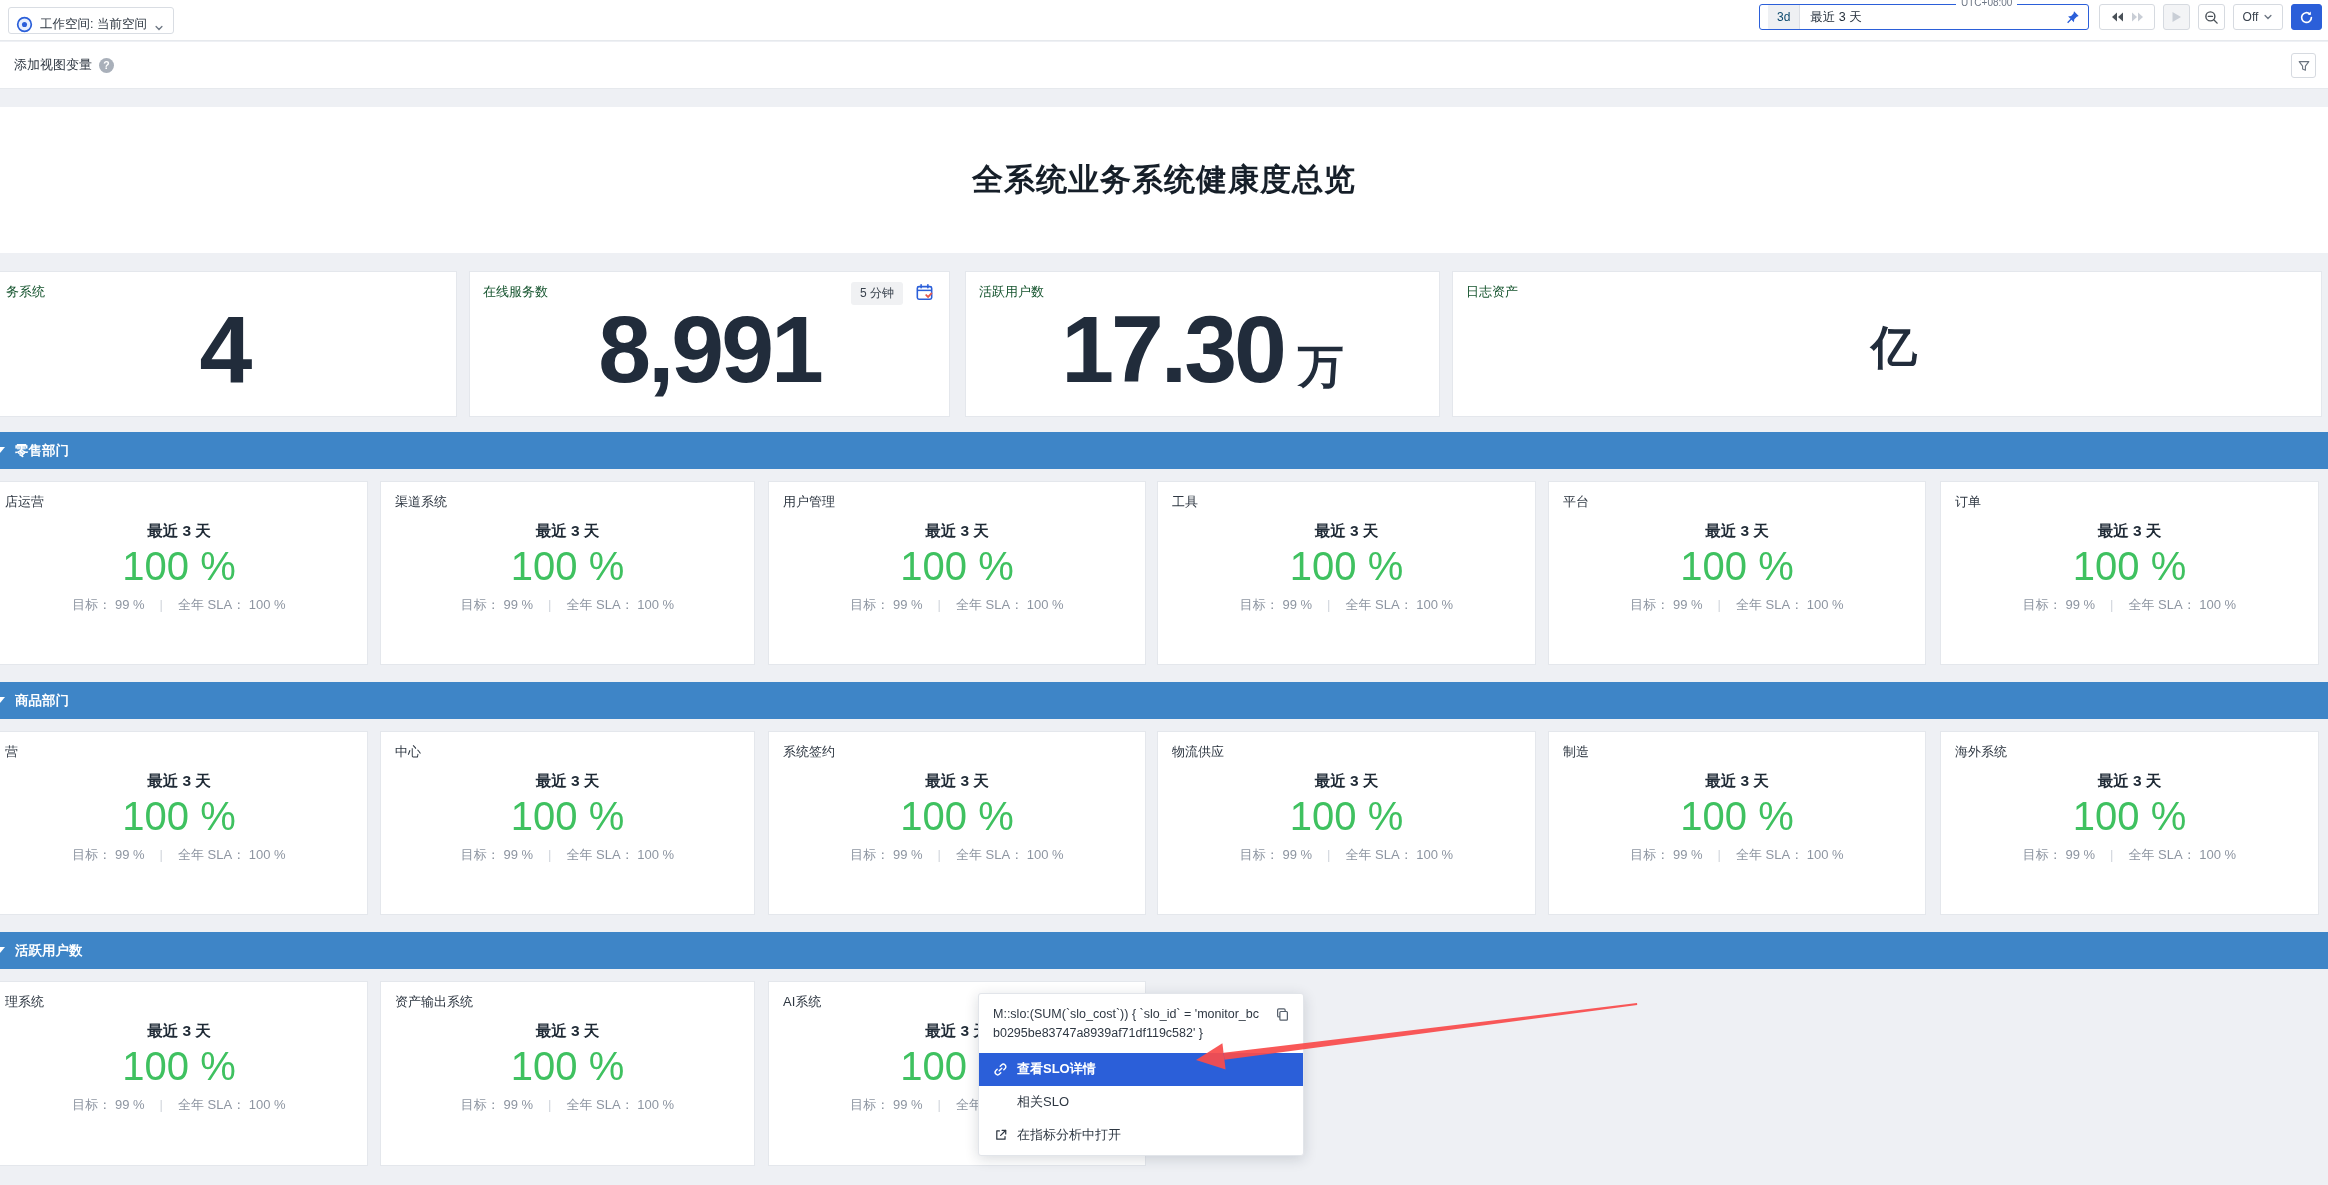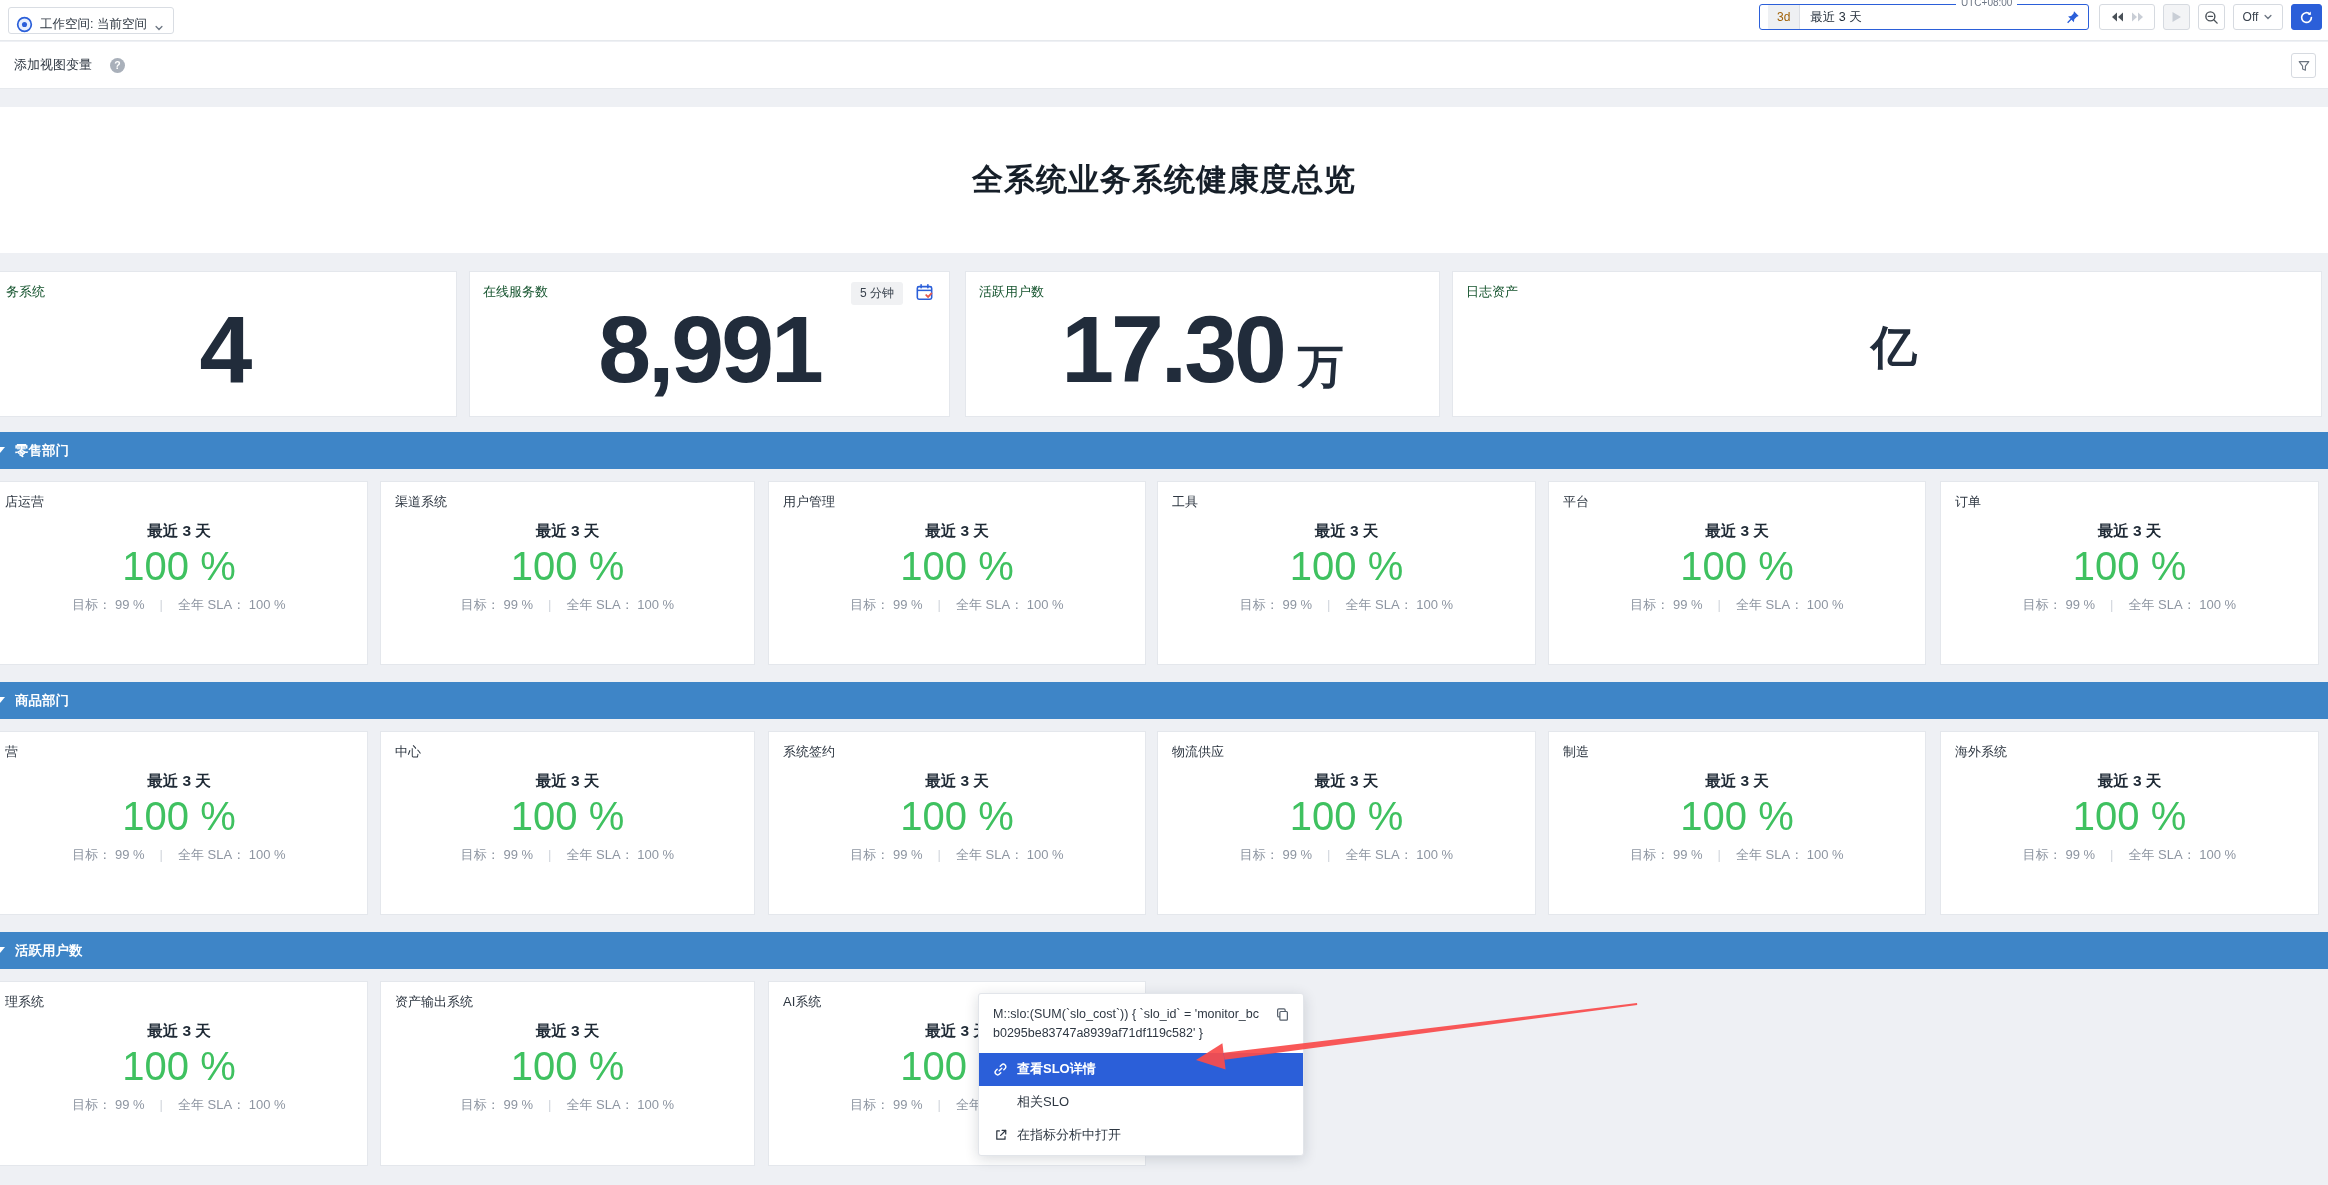--- a/index.html
+++ b/index.html
@@ -13,32 +13,32 @@
   
   .topbar { position:absolute; top:0; left:0; right:0; height:41px; background:#fff; border-bottom:1px solid #e6e9ed; z-index:3; }
   .ws-btn { position:absolute; left:8px; top:7px; height:27px; display:flex; align-items:flex-end; gap:7px;
             border:1px solid #d9dde3; border-radius:3px; background:#fff; padding:0 9px 0 7px; font-size:12.5px; color:#2e3742; cursor:pointer; }
   .chev { width:10px; height:10px; stroke:#6f7884; fill:none; stroke-width:1.6; stroke-linecap:round; }
   .time-wrap { position:absolute; right:6px; top:4px; height:26px; display:flex; align-items:center; }
   .time-input { position:relative; width:330px; height:26px; border:1.5px solid #2b5fd9; border-radius:3px; background:#fff;
                 display:flex; align-items:center; cursor:pointer;padding-left:8px; }
   .tz-label { position:absolute; top:-8px; left:196px; font-size:10px; color:#6d7685; background:#fff; padding:0 5px; line-height:11px; }
   .range-chip { height:100%; display:flex; align-items:center; padding:0 9px; background:#eef0f3; border-right:1px solid #dcdfe5;
-                font-size:12px; color:#a16207; border-radius:1px 0 0 1px; }
+                font-size:12px; color:#0c4a6e; border-radius:1px 0 0 1px; }
   .range-text { flex:1; margin-left:10px; font-size:12.5px; color:#1f2a36; }
   .pin-box { margin-right:8px; display:flex; }
   .tbtn { height:26px; border:1px solid #d6dae0; border-radius:3px; background:#fff; display:flex; align-items:center; justify-content:center; cursor:pointer; }
   .grp  { width:56px; margin-left:10px; gap:7px; }
   .play { width:27px; margin-left:8px; background:#f3f4f6; }
   .zoomout { width:27px; margin-left:8px; }
   .offbtn { width:50px; margin-left:8px; gap:5px; font-size:12px; color:#3a434e; }
   .refresh { width:31px; margin-left:8px; background:#2b5fd9; border-color:#2b5fd9; }
   
   .toolbar2 { position:absolute; top:42px; left:0; right:0; height:47px; background:#fff; border-bottom:1px solid #e6e9ed; z-index:2; }
-  .addvar { position:absolute; left:14px; top:50%; transform:translateY(-50%); display:flex; align-items:center; gap:18px; font-size:13px; color:#2e3742; }
+  .addvar { position:absolute; left:14px; top:50%; transform:translateY(-50%); display:flex; align-items:center; gap:7px; font-size:13px; color:#2e3742; }
   .help-ic { width:15px; height:15px; border-radius:50%; background:#a9b0ba; color:#fff; font-size:10.5px; font-weight:bold;
              display:flex; align-items:center; justify-content:center; cursor:pointer; }
   .filter-btn { position:absolute; right:12px; top:11px; width:25px; height:25px; border:1px solid #d6dae0; border-radius:3px;
                 background:#fff; display:flex; align-items:center; justify-content:center; cursor:pointer; }
   
   .title-band { position:absolute; top:107px; left:0; right:0; height:146px; background:#fff;
                 display:flex; align-items:center; justify-content:center; }
   .page-title { font-size:31px; font-weight:bold; color:#161f29; letter-spacing:1px; }
   
   .stat-card { position:absolute; top:271px; height:146px; background:#fff; border:1px solid #e4e7ec; }

